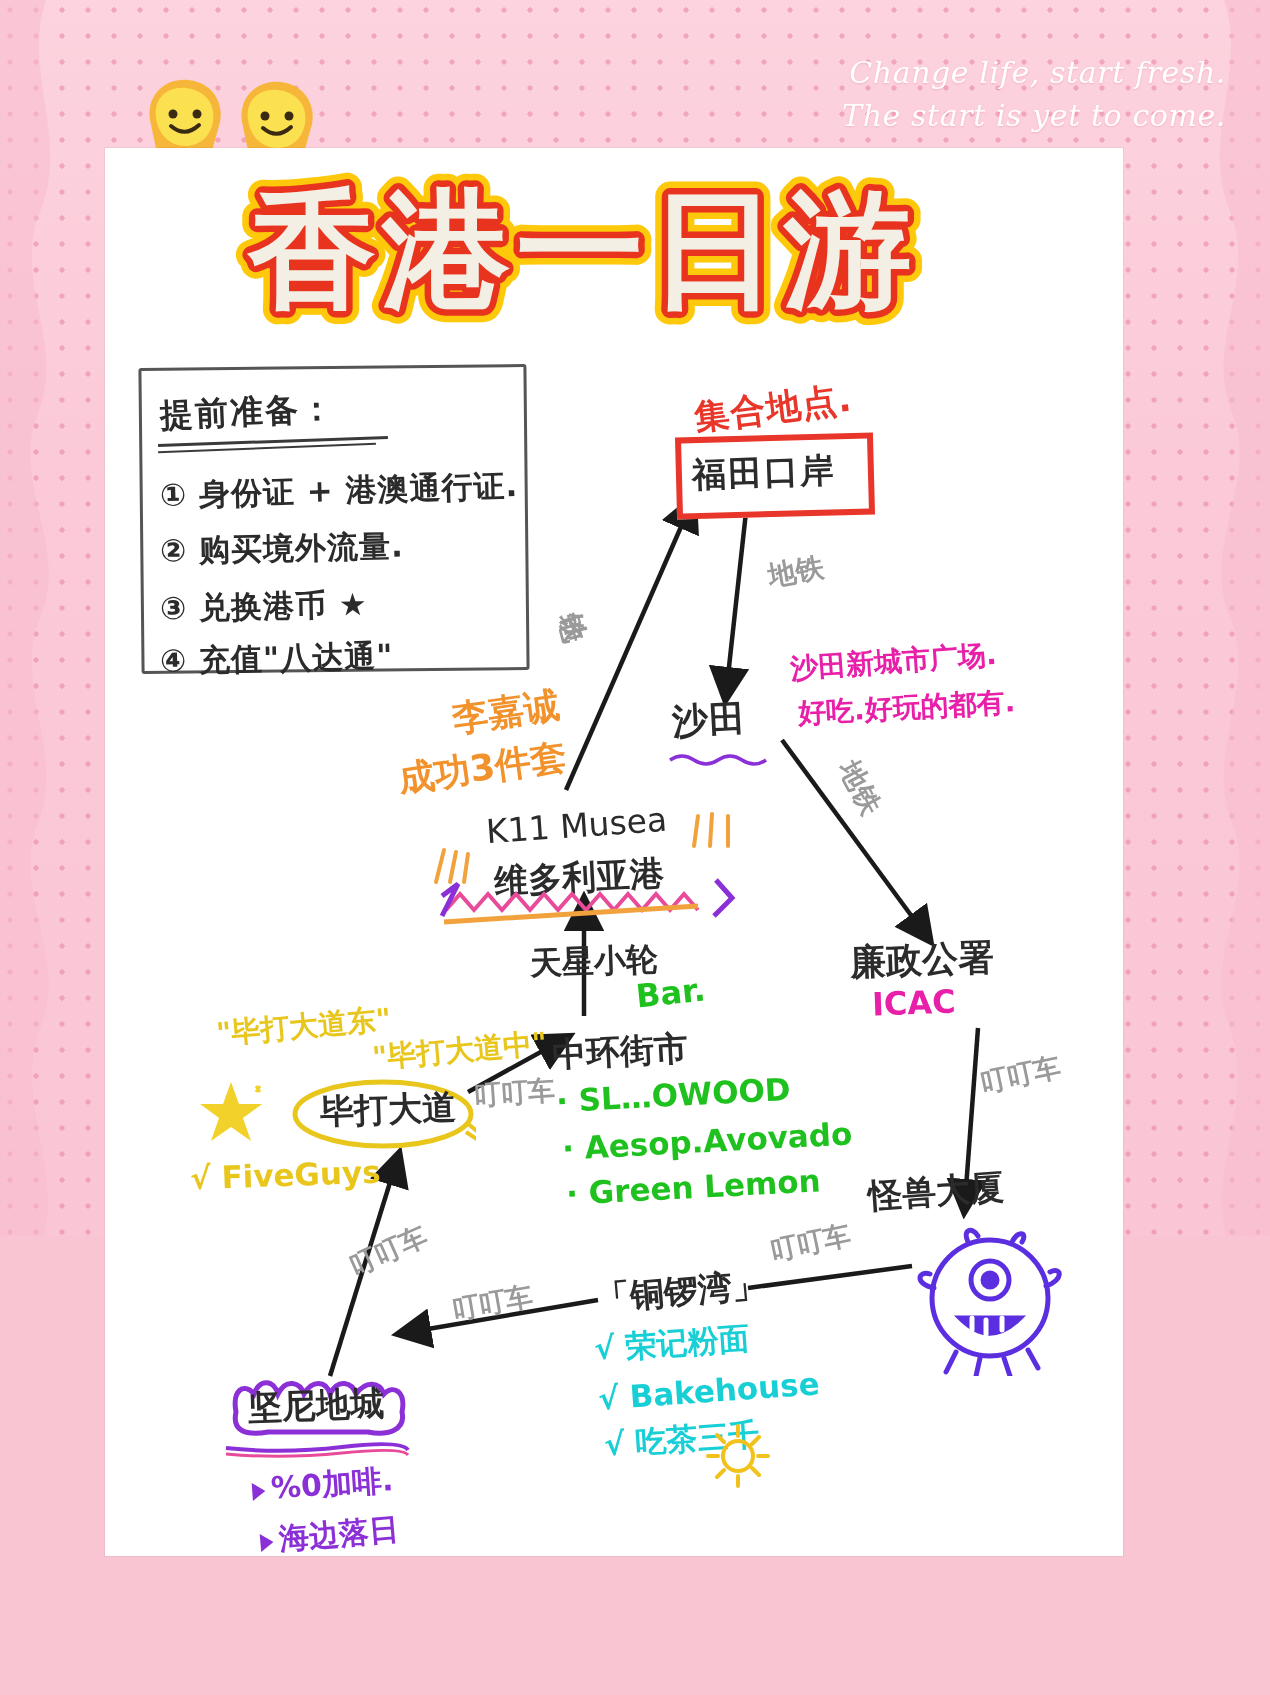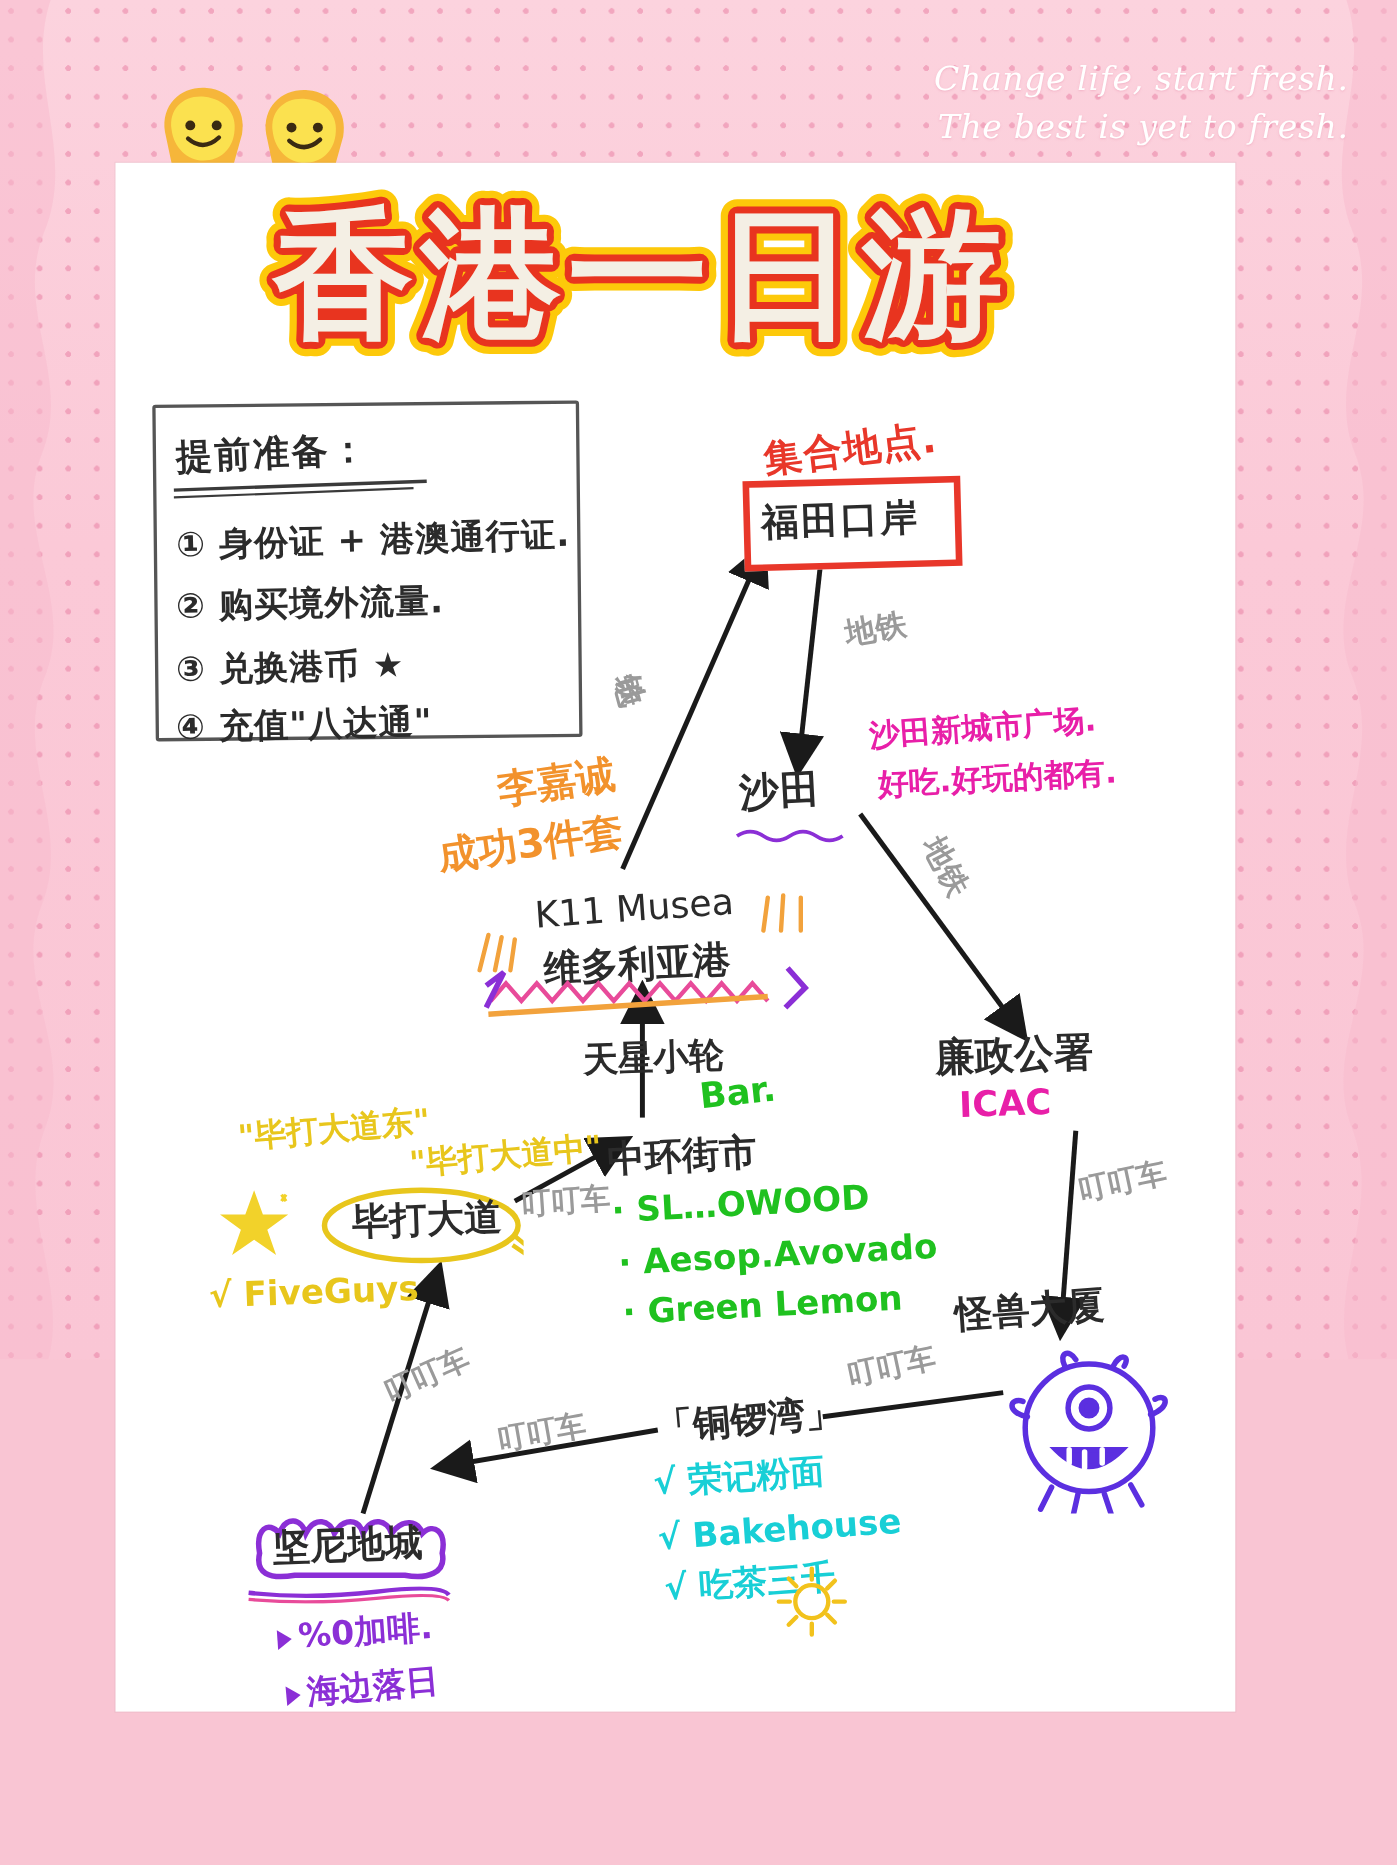--- a/index.html
+++ b/index.html
@@ -121,21 +121,21 @@
   </div>
   <div class="wave right">
     <svg viewBox="0 0 78 1695" preserveAspectRatio="none">
       <path d="M78,0 L32,0 C56,100 8,190 38,290 C66,386 12,470 40,566 C68,664 8,748 38,846
                C66,944 12,1030 40,1128 C68,1226 8,1310 38,1410 C64,1508 16,1600 34,1695 L78,1695 Z" fill="#f7bcce" opacity="0.55"></path>
     </svg>
   </div>
 
   <div id="script-head">
     <div>Change life, start fresh.</div>
-    <div>The best is yet to fresh.</div>
+    <div>The start is yet to come.</div>
   </div>
 
   <div id="stickers">
     <svg viewBox="0 0 210 90" width="210" height="90">
       <g>
         <path d="M10,44 C6,18 26,2 48,4 C70,6 84,24 80,46 L70,82 L18,82 Z" fill="#f6b63a"></path>
         <path d="M16,42 C13,22 28,10 46,12 C64,14 76,27 73,45 C71,60 60,70 45,70 C30,70 18,58 16,42 Z" fill="#fbe14f"></path>
         <circle cx="33" cy="38" r="4.5" fill="#3a2a12"></circle>
         <circle cx="57" cy="38" r="4.5" fill="#3a2a12"></circle>
         <path d="M31,50 Q45,62 59,49" stroke="#3a2a12" stroke-width="4" fill="none" stroke-linecap="round"></path>

